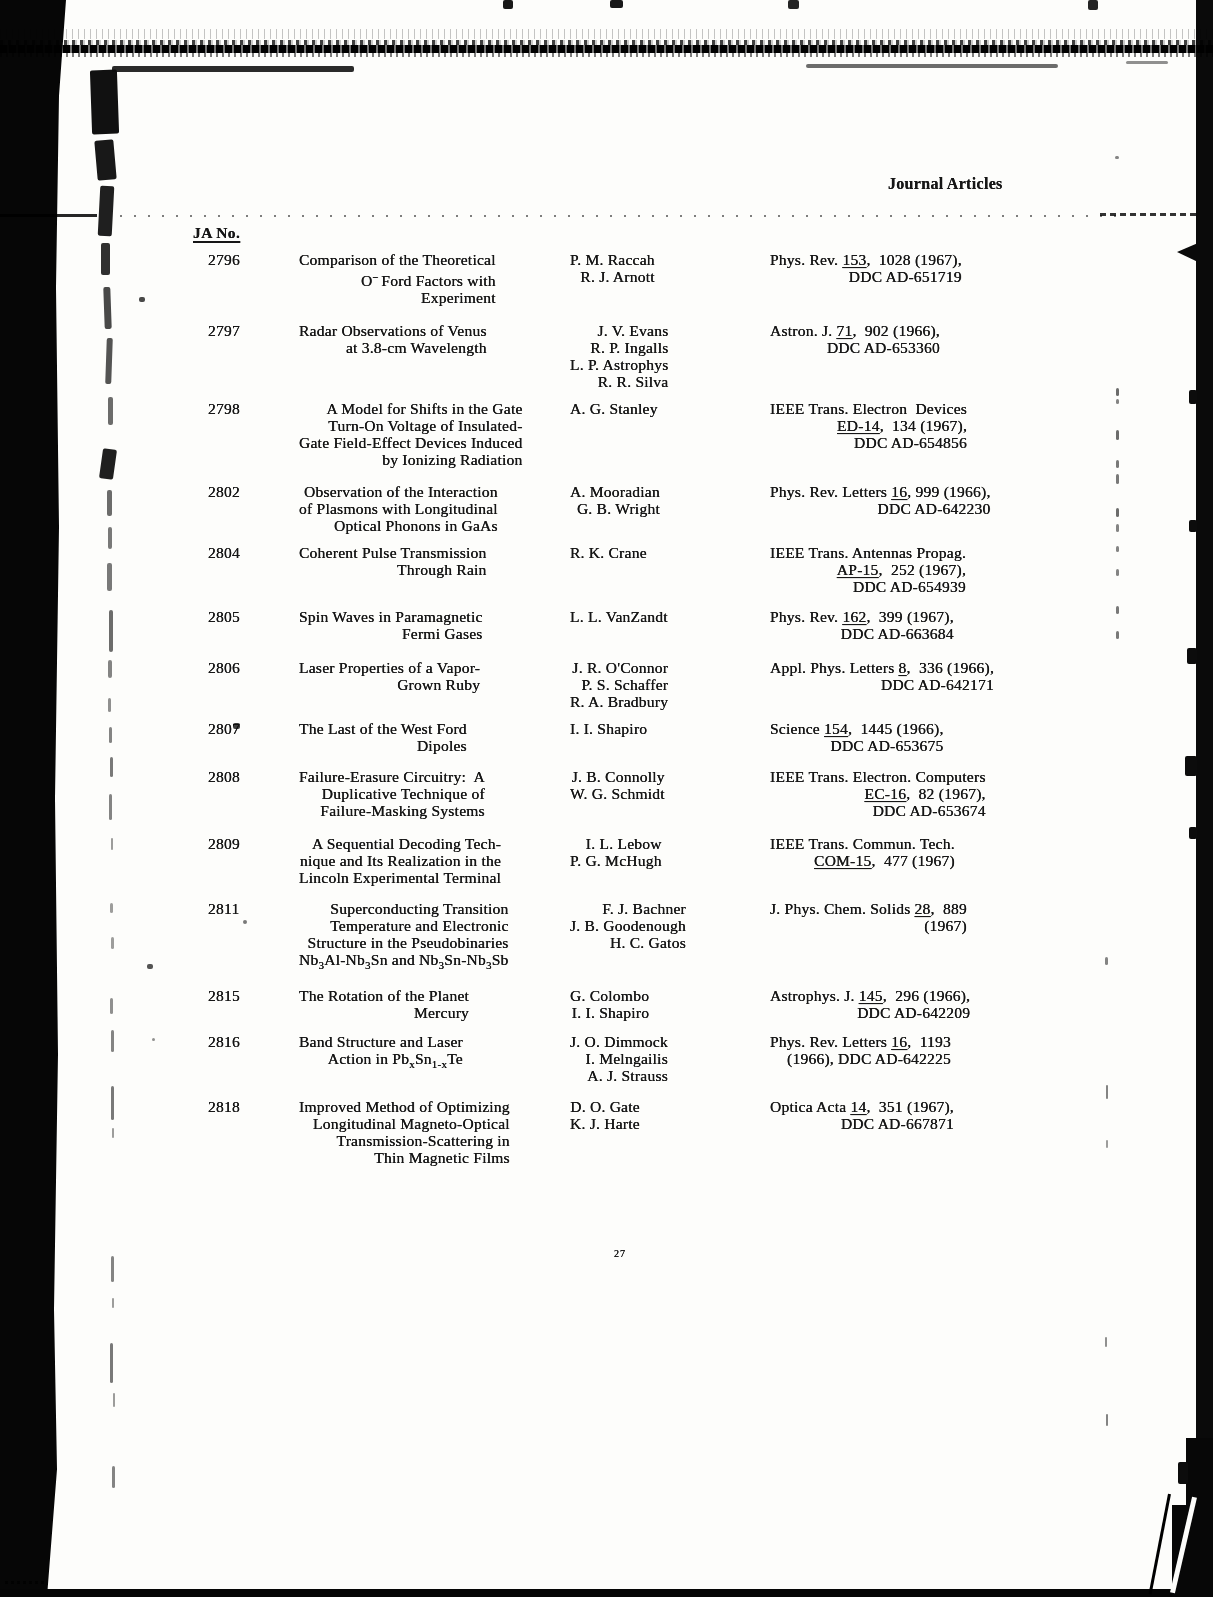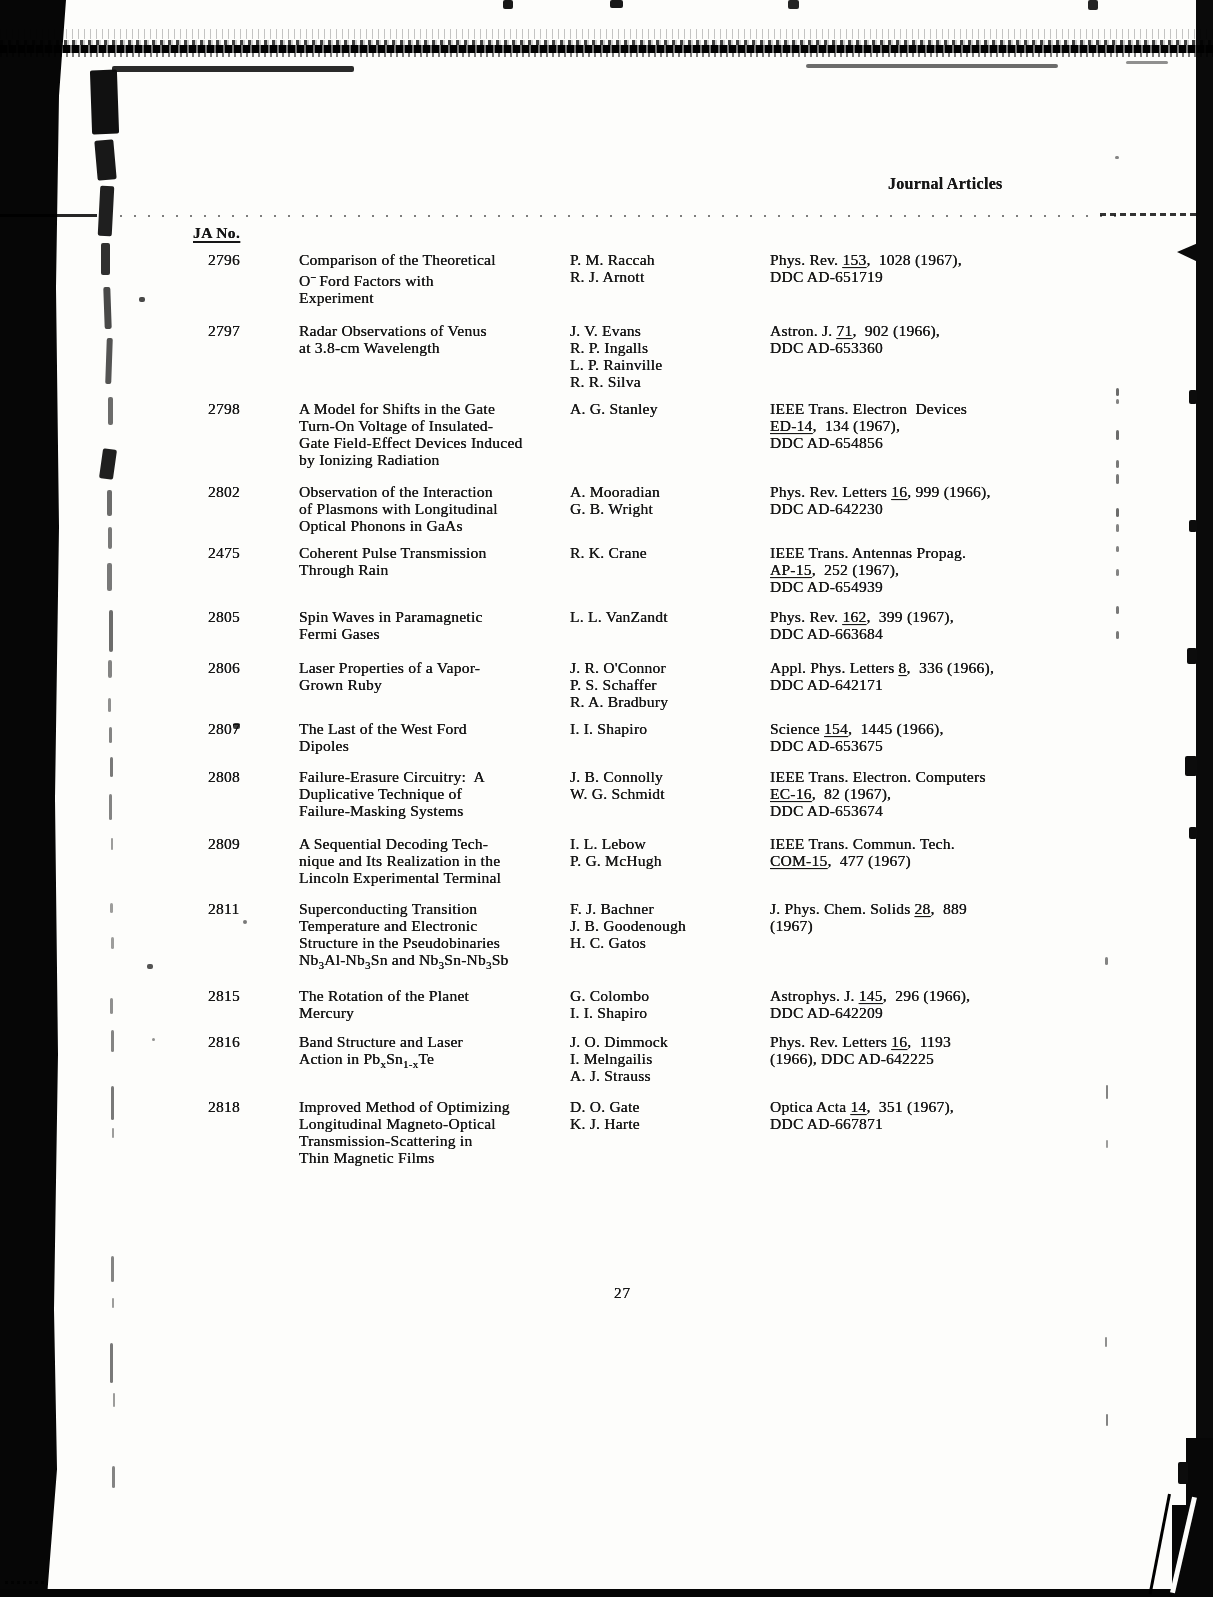--- a/index.html
+++ b/index.html
@@ -2,35 +2,35 @@
 <html><head>
 <meta charset="utf-8">
 <style>
   html,body{margin:0;padding:0;}
   body{
     width:1213px;height:1597px;position:relative;overflow:hidden;
     background:#fdfdfb;
     font-family:"Liberation Serif","DejaVu Serif",serif;
     color:#161616;
   }
-  #page{position:absolute;inset:0;}
+  #page{position:absolute;inset:0;text-align:right;}
   .txt{
     font-size:15.5px;line-height:17px;letter-spacing:.25px;white-space:pre;
     text-shadow:0 0 .5px rgba(0,0,0,.85), .3px .3px 0 rgba(0,0,0,.35);
   }
   #journal-header{
     position:absolute;left:888px;top:175px;font-weight:bold;font-size:16px;
     letter-spacing:.3px;text-shadow:0 0 .6px rgba(0,0,0,.9);
   }
   #ja-col-header{
     position:absolute;left:193px;top:224px;font-weight:bold;font-size:15.5px;
     text-decoration:underline;text-underline-offset:3px;text-decoration-thickness:1.5px;
     letter-spacing:.4px;text-shadow:0 0 .6px rgba(0,0,0,.9);
   }
-  #page-num{position:absolute;left:614px;top:1245px;font-size:15px;letter-spacing:1px;margin-top:40px;}
+  #page-num{position:absolute;left:614px;top:1245px;font-size:10px;letter-spacing:1px;}
   .entry{position:absolute;left:0;width:100%;}
   .col{position:absolute;top:0;}
   .col-no{left:208px;}
   .col-title{left:284px;margin-left:15px;}
   .col-authors{left:570px;}
   .col-cite{left:770px;}
   .u{text-decoration:underline;text-underline-offset:2px;text-decoration-thickness:1px;}
   sup{font-size:10px;vertical-align:6px;letter-spacing:-1px;}
   sub{font-size:11px;vertical-align:-4px;}
   
@@ -74,37 +74,37 @@
   <div id="entries">
       <div class="entry" style="top: 251px;">
         <div class="col txt col-no">2796</div>
         <div class="col txt col-title"><div><span>Comparison of the Theoretical</span></div><div><span>O</span><sup>--</sup><span> Ford Factors with</span></div><div><span>Experiment</span></div></div>
         <div class="col txt col-authors"><div>P. M. Raccah</div><div>R. J. Arnott</div></div>
         <div class="col txt col-cite"><div><span>Phys. Rev. </span><span class="u">153</span><span>,  1028 (1967),</span></div><div><span>DDC AD-651719</span></div></div>
       </div>
       <div class="entry" style="top: 322px;">
         <div class="col txt col-no">2797</div>
         <div class="col txt col-title"><div><span>Radar Observations of Venus</span></div><div><span>at 3.8-cm Wavelength</span></div></div>
-        <div class="col txt col-authors"><div>J. V. Evans</div><div>R. P. Ingalls</div><div>L. P. Rainville</div><div>R. R. Silva</div></div>
+        <div class="col txt col-authors"><div>J. V. Evans</div><div>R. P. Ingalls</div><div>L. P. Astrophys</div><div>R. R. Silva</div></div>
         <div class="col txt col-cite"><div><span>Astron. J. </span><span class="u">71</span><span>,  902 (1966),</span></div><div><span>DDC AD-653360</span></div></div>
       </div>
       <div class="entry" style="top: 400px;">
         <div class="col txt col-no">2798</div>
         <div class="col txt col-title"><div><span>A Model for Shifts in the Gate</span></div><div><span>Turn-On Voltage of Insulated-</span></div><div><span>Gate Field-Effect Devices Induced</span></div><div><span>by Ionizing Radiation</span></div></div>
         <div class="col txt col-authors"><div>A. G. Stanley</div></div>
         <div class="col txt col-cite"><div><span>IEEE Trans. Electron  Devices</span></div><div><span class="u">ED-14</span><span>,  134 (1967),</span></div><div><span>DDC AD-654856</span></div></div>
       </div>
       <div class="entry" style="top: 483px;">
         <div class="col txt col-no">2802</div>
         <div class="col txt col-title"><div><span>Observation of the Interaction</span></div><div><span>of Plasmons with Longitudinal</span></div><div><span>Optical Phonons in GaAs</span></div></div>
         <div class="col txt col-authors"><div>A. Mooradian</div><div>G. B. Wright</div></div>
         <div class="col txt col-cite"><div><span>Phys. Rev. Letters </span><span class="u">16</span><span>, 999 (1966),</span></div><div><span>DDC AD-642230</span></div></div>
       </div>
       <div class="entry" style="top: 544px;">
-        <div class="col txt col-no">2475</div>
+        <div class="col txt col-no">2804</div>
         <div class="col txt col-title"><div><span>Coherent Pulse Transmission</span></div><div><span>Through Rain</span></div></div>
         <div class="col txt col-authors"><div>R. K. Crane</div></div>
         <div class="col txt col-cite"><div><span>IEEE Trans. Antennas Propag.</span></div><div><span class="u">AP-15</span><span>,  252 (1967),</span></div><div><span>DDC AD-654939</span></div></div>
       </div>
       <div class="entry" style="top: 608px;">
         <div class="col txt col-no">2805</div>
         <div class="col txt col-title"><div><span>Spin Waves in Paramagnetic</span></div><div><span>Fermi Gases</span></div></div>
         <div class="col txt col-authors"><div>L. L. VanZandt</div></div>
         <div class="col txt col-cite"><div><span>Phys. Rev. </span><span class="u">162</span><span>,  399 (1967),</span></div><div><span>DDC AD-663684</span></div></div>
       </div>

